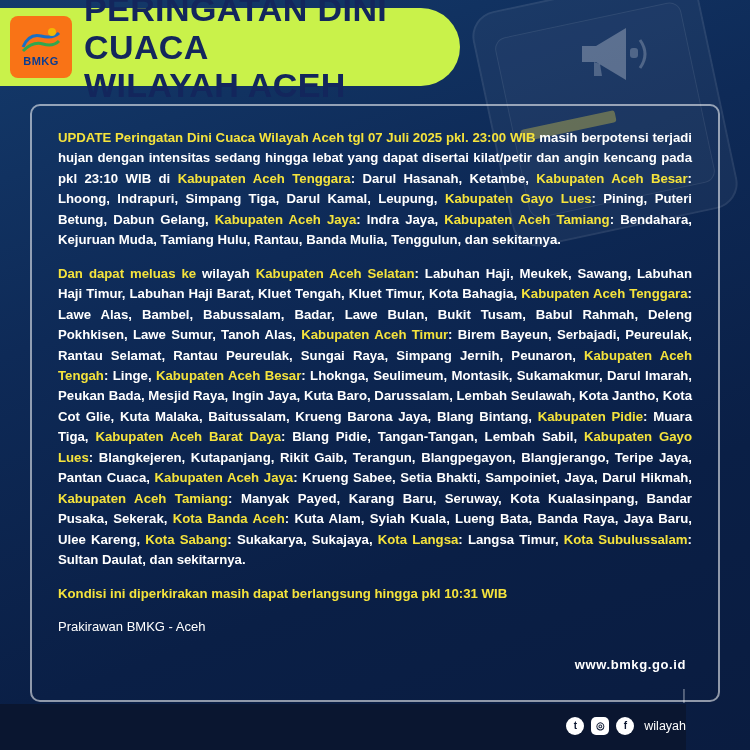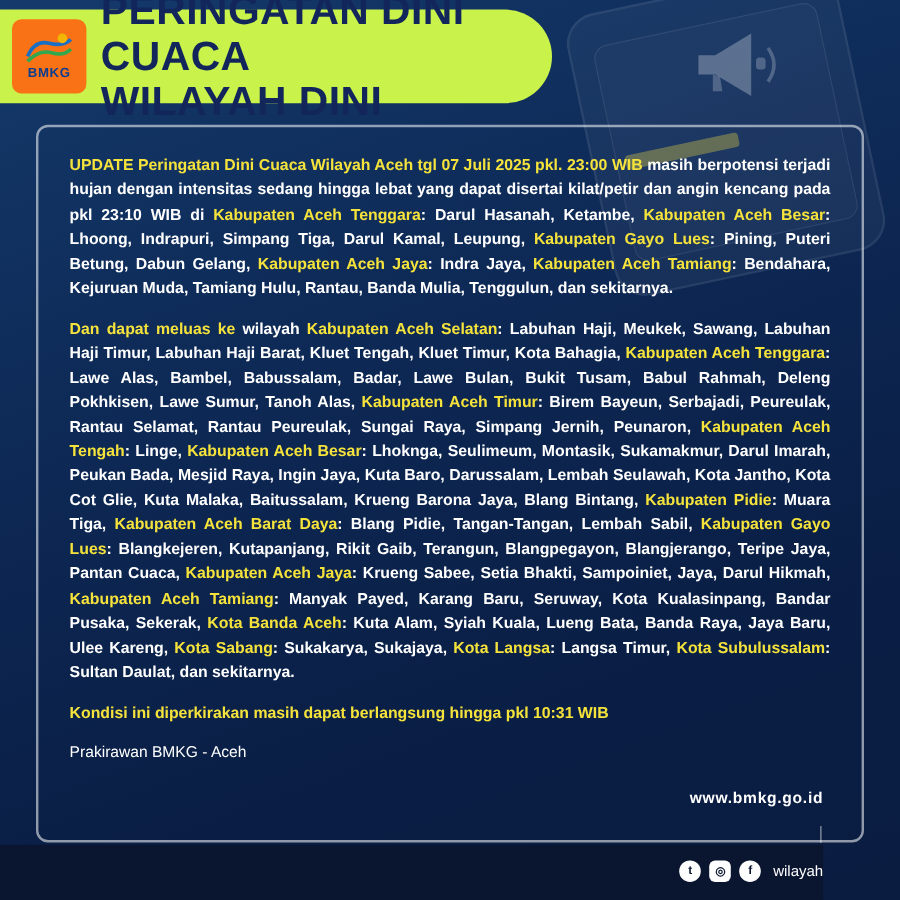--- a/index.html
+++ b/index.html
@@ -206,21 +206,21 @@
         <svg viewBox="0 0 44 26" width="44" height="26">
           <path d="M4 20 Q10 6 22 9 Q34 12 40 6" stroke="#1a6fc4" stroke-width="3" fill="none"></path>
           <path d="M4 24 Q14 14 24 17 Q34 20 40 14" stroke="#2fa84f" stroke-width="3" fill="none"></path>
           <circle cx="33" cy="5" r="4" fill="#f2b705"></circle>
         </svg>
       </div>
       <div class="label">BMKG</div>
     </div>
     <div class="header-title">
       <span>PERINGATAN DINI CUACA</span>
-      <span class="l2">WILAYAH DINI</span>
+      <span class="l2">WILAYAH ACEH</span>
     </div>
   </div>
 
   <div class="card">
     <div class="body-text">
       <p id="p1"><span class="y">UPDATE Peringatan Dini Cuaca Wilayah Aceh tgl 07 Juli 2025 pkl. 23:00 WIB</span><span> masih berpotensi terjadi hujan dengan intensitas sedang hingga lebat yang dapat disertai kilat/petir dan angin kencang pada pkl 23:10 WIB di </span><span class="y">Kabupaten Aceh Tenggara</span><span>: Darul Hasanah, Ketambe, </span><span class="y">Kabupaten Aceh Besar</span><span>: Lhoong, Indrapuri, Simpang Tiga, Darul Kamal, Leupung, </span><span class="y">Kabupaten Gayo Lues</span><span>: Pining, Puteri Betung, Dabun Gelang, </span><span class="y">Kabupaten Aceh Jaya</span><span>: Indra Jaya, </span><span class="y">Kabupaten Aceh Tamiang</span><span>: Bendahara, Kejuruan Muda, Tamiang Hulu, Rantau, Banda Mulia, Tenggulun, dan sekitarnya.</span></p>
       <p id="p2"><span class="y">Dan dapat meluas ke</span><span> wilayah </span><span class="y">Kabupaten Aceh Selatan</span><span>: Labuhan Haji, Meukek, Sawang, Labuhan Haji Timur, Labuhan Haji Barat, Kluet Tengah, Kluet Timur, Kota Bahagia, </span><span class="y">Kabupaten Aceh Tenggara</span><span>: Lawe Alas, Bambel, Babussalam, Badar, Lawe Bulan, Bukit Tusam, Babul Rahmah, Deleng Pokhkisen, Lawe Sumur, Tanoh Alas, </span><span class="y">Kabupaten Aceh Timur</span><span>: Birem Bayeun, Serbajadi, Peureulak, Rantau Selamat, Rantau Peureulak, Sungai Raya, Simpang Jernih, Peunaron, </span><span class="y">Kabupaten Aceh Tengah</span><span>: Linge, </span><span class="y">Kabupaten Aceh Besar</span><span>: Lhoknga, Seulimeum, Montasik, Sukamakmur, Darul Imarah, Peukan Bada, Mesjid Raya, Ingin Jaya, Kuta Baro, Darussalam, Lembah Seulawah, Kota Jantho, Kota Cot Glie, Kuta Malaka, Baitussalam, Krueng Barona Jaya, Blang Bintang, </span><span class="y">Kabupaten Pidie</span><span>: Muara Tiga, </span><span class="y">Kabupaten Aceh Barat Daya</span><span>: Blang Pidie, Tangan-Tangan, Lembah Sabil, </span><span class="y">Kabupaten Gayo Lues</span><span>: Blangkejeren, Kutapanjang, Rikit Gaib, Terangun, Blangpegayon, Blangjerango, Teripe Jaya, Pantan Cuaca, </span><span class="y">Kabupaten Aceh Jaya</span><span>: Krueng Sabee, Setia Bhakti, Sampoiniet, Jaya, Darul Hikmah, </span><span class="y">Kabupaten Aceh Tamiang</span><span>: Manyak Payed, Karang Baru, Seruway, Kota Kualasinpang, Bandar Pusaka, Sekerak, </span><span class="y">Kota Banda Aceh</span><span>: Kuta Alam, Syiah Kuala, Lueng Bata, Banda Raya, Jaya Baru, Ulee Kareng, </span><span class="y">Kota Sabang</span><span>: Sukakarya, Sukajaya, </span><span class="y">Kota Langsa</span><span>: Langsa Timur, </span><span class="y">Kota Subulussalam</span><span>: Sultan Daulat, dan sekitarnya.</span></p>
       <p class="y">Kondisi ini diperkirakan masih dapat berlangsung hingga pkl 10:31 WIB</p>
       <p class="sig">Prakirawan BMKG - Aceh</p>
     </div>

